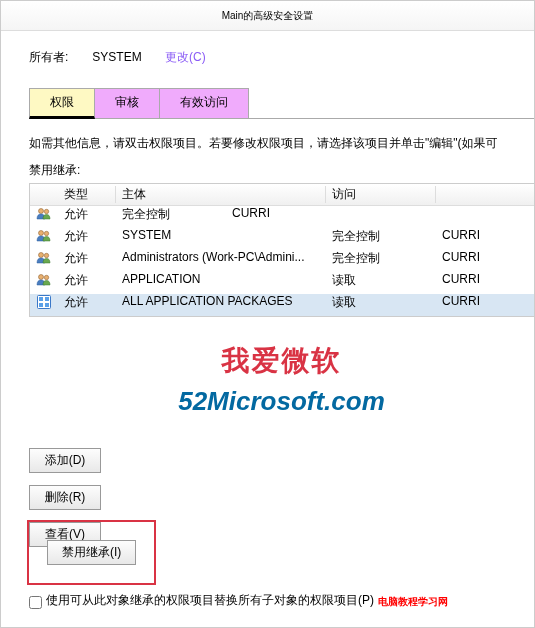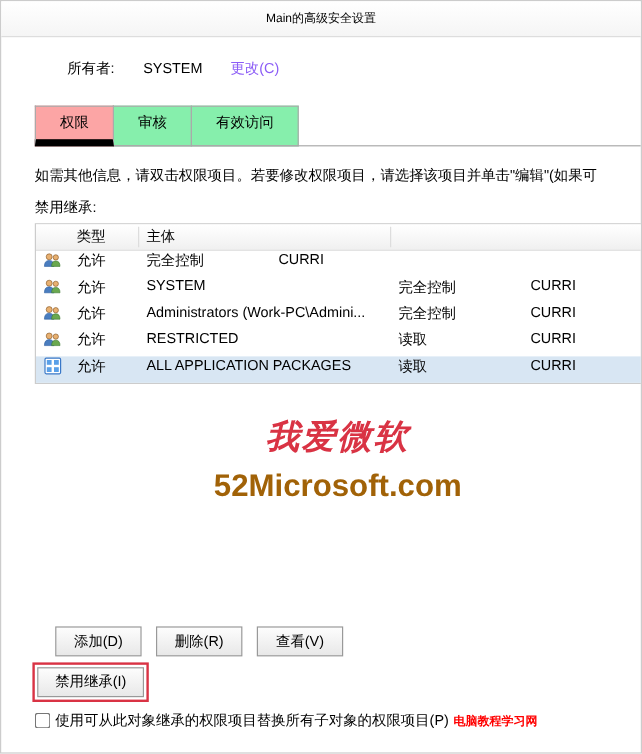--- a/index.html
+++ b/index.html
@@ -1,47 +1,47 @@
 <!DOCTYPE html>
 <html><head>
 <meta charset="utf-8">
 <style>
 * { box-sizing: border-box; margin: 0; padding: 0; }
 body { font-family: "Microsoft YaHei", "Segoe UI", sans-serif; font-size: 12px; color: #000; background: #fff; width: 535px; height: 628px; overflow: hidden; position: relative; border: 1px solid #ccc; }
 .titlebar { height: 30px; background: linear-gradient(#fff, #f5f5f5); border-bottom: 1px solid #ddd; text-align: center; line-height: 30px; font-size: 10px; }
 .content { padding: 18px 0 0 28px; }
 .owner-row { margin-bottom: 22px; font-size: 12px; }
-.owner-row .label { display: inline-block; width: 60px; margin-left: 27px; }
+.owner-row .label { display: inline-block; width: 60px; }
 .owner-row .value { margin-right: 20px; }
 .owner-row .link { color: #8b5cf6; text-decoration: none; cursor: pointer; }
 .tabs { display: flex; position: relative; }
-.tab { padding: 5px 20px; border: 1px solid #aaa; background: #86efac; cursor: pointer; font-size: 12px; margin-right: -1px; }
-.tab.active { background: #fca5a5; border-bottom: 6px solid #000000; position: relative; z-index: 2; }
+.tab { padding: 5px 20px; border: 1px solid #aaa; background: #f0abfc; cursor: pointer; font-size: 12px; margin-right: -1px; }
+.tab.active { background: #fef9c3; border-bottom: 3px solid #000000; position: relative; z-index: 2; }
 .tab-line { border-bottom: 1px solid #aaa; margin-top: -1px; position: relative; z-index: 1; }
 .info-text { margin: 16px 0 10px 0; font-size: 12px; }
 .section-label { margin-bottom: 4px; font-size: 12px; }
 .grid { border: 1px solid #ccc; width: 534px; }
 .grid-header { display: flex; background: linear-gradient(#fff, #f0f0f0); border-bottom: 1px solid #ddd; height: 22px; align-items: center; }
 .grid-header > div { padding: 0 6px; font-size: 12px; border-right: 1px solid #ddd; }
 .col-icon { width: 28px; }
 .col-type { width: 58px; }
 .col-principal { width: 210px; }
 .col-access { width: 110px; }
 .col-inherit { width: 97px; }
 .grid-body { }
 .grid-row { display: flex; height: 22px; align-items: flex-start; }
 .grid-row.selected { background: #d8e6f3; }
 .grid-row > div { padding: 0 6px; font-size: 12px; white-space: nowrap; overflow: hidden; text-overflow: ellipsis; }
 .watermark { text-align: center; margin-top: 25px; }
-.wm1 { color: #d93344; font-size: 28px; font-weight: bold; letter-spacing: 2px; font-style: italic; }
-.wm2 { color: #a16207; font-size: 26px; font-weight: bold; margin-top: 6px; }
-.buttons-row { position: absolute; left: 45px; bottom: 80px; display: flex; gap: 12px; }
+.wm1 { color: #d93344; font-size: 28px; font-weight: bold; letter-spacing: 2px; }
+.wm2 { color: #0369a1; font-size: 26px; font-weight: bold; margin-top: 6px; font-style: italic; }
+.buttons-row { position: absolute; left: 28px; bottom: 80px; display: flex; gap: 12px; flex-direction: column; }
 .btn { min-width: 72px; padding: 3px 14px; background: linear-gradient(#fdfdfd, #e8e8e8); border: 1px solid #999; cursor: pointer; font-size: 12px; font-family: inherit; }
-.highlight-row { position: absolute; left: 26px; bottom: 42px; border: 2px solid #d93344; padding: 2px; }
-.checkbox-row { position: absolute; left: 28px; bottom: 18px; display: flex; align-items: center; }
+.highlight-row { position: absolute; left: 26px; bottom: 42px; border: 2px solid #d93344; padding: 18px; }
+.checkbox-row { position: absolute; left: 28px; bottom: 18px; display: flex; align-items: flex-end; }
 .checkbox-row input { margin-right: 4px; }
 .red-note { color: #f00; font-weight: bold; margin-left: 4px; font-size: 10px; }
 </style>
 </head>
 <body>
 
 <div class="titlebar">Main的高级安全设置</div>
 
 <div class="content">
 
@@ -59,20 +59,21 @@
   <div class="tab-line"></div>
 
   <div class="info-text">如需其他信息，请双击权限项目。若要修改权限项目，请选择该项目并单击"编辑"(如果可</div>
   <div class="section-label">禁用继承:</div>
 
   <div class="grid">
     <div class="grid-header">
       <div class="col-icon"></div>
       <div class="col-type">类型</div>
       <div class="col-principal">主体</div>
+      <div class="col-access">访问</div>
     </div>
     <div class="grid-body" id="grid-body">
         <div class="grid-row">
           <div class="col-icon"><svg width="16" height="16" viewBox="0 0 16 16">
               <circle cx="5" cy="5" r="2.5" fill="#e8b070" stroke="#805020" stroke-width="0.5"></circle>
               <path d="M1 13 Q1 8 5 8 Q9 8 9 13 Z" fill="#4a7dbf" stroke="#2a5d9f" stroke-width="0.5"></path>
               <circle cx="10.5" cy="5.5" r="2.2" fill="#e8b070" stroke="#805020" stroke-width="0.5"></circle>
               <path d="M7 13 Q7 8.5 10.5 8.5 Q14 8.5 14 13 Z" fill="#6aa84f" stroke="#3a782f" stroke-width="0.5"></path>
             </svg></div>
           <div class="col-type">允许</div>
@@ -104,21 +105,21 @@
           <div class="col-inherit">CURRI</div>
         </div>
         <div class="grid-row">
           <div class="col-icon"><svg width="16" height="16" viewBox="0 0 16 16">
               <circle cx="5" cy="5" r="2.5" fill="#e8b070" stroke="#805020" stroke-width="0.5"></circle>
               <path d="M1 13 Q1 8 5 8 Q9 8 9 13 Z" fill="#4a7dbf" stroke="#2a5d9f" stroke-width="0.5"></path>
               <circle cx="10.5" cy="5.5" r="2.2" fill="#e8b070" stroke="#805020" stroke-width="0.5"></circle>
               <path d="M7 13 Q7 8.5 10.5 8.5 Q14 8.5 14 13 Z" fill="#6aa84f" stroke="#3a782f" stroke-width="0.5"></path>
             </svg></div>
           <div class="col-type">允许</div>
-          <div class="col-principal">RESTRICTED</div>
+          <div class="col-principal">APPLICATION</div>
           <div class="col-access">读取</div>
           <div class="col-inherit">CURRI</div>
         </div>
         <div class="grid-row selected">
           <div class="col-icon"><svg width="16" height="16" viewBox="0 0 16 16">
               <rect x="1.5" y="1.5" width="13" height="13" fill="#fff" stroke="#3a78c8" stroke-width="1" rx="1"></rect>
               <rect x="3" y="3" width="4" height="4" fill="#5aa0e8"></rect>
               <rect x="9" y="3" width="4" height="4" fill="#5aa0e8"></rect>
               <rect x="3" y="9" width="4" height="4" fill="#5aa0e8"></rect>
               <rect x="9" y="9" width="4" height="4" fill="#5aa0e8"></rect>

